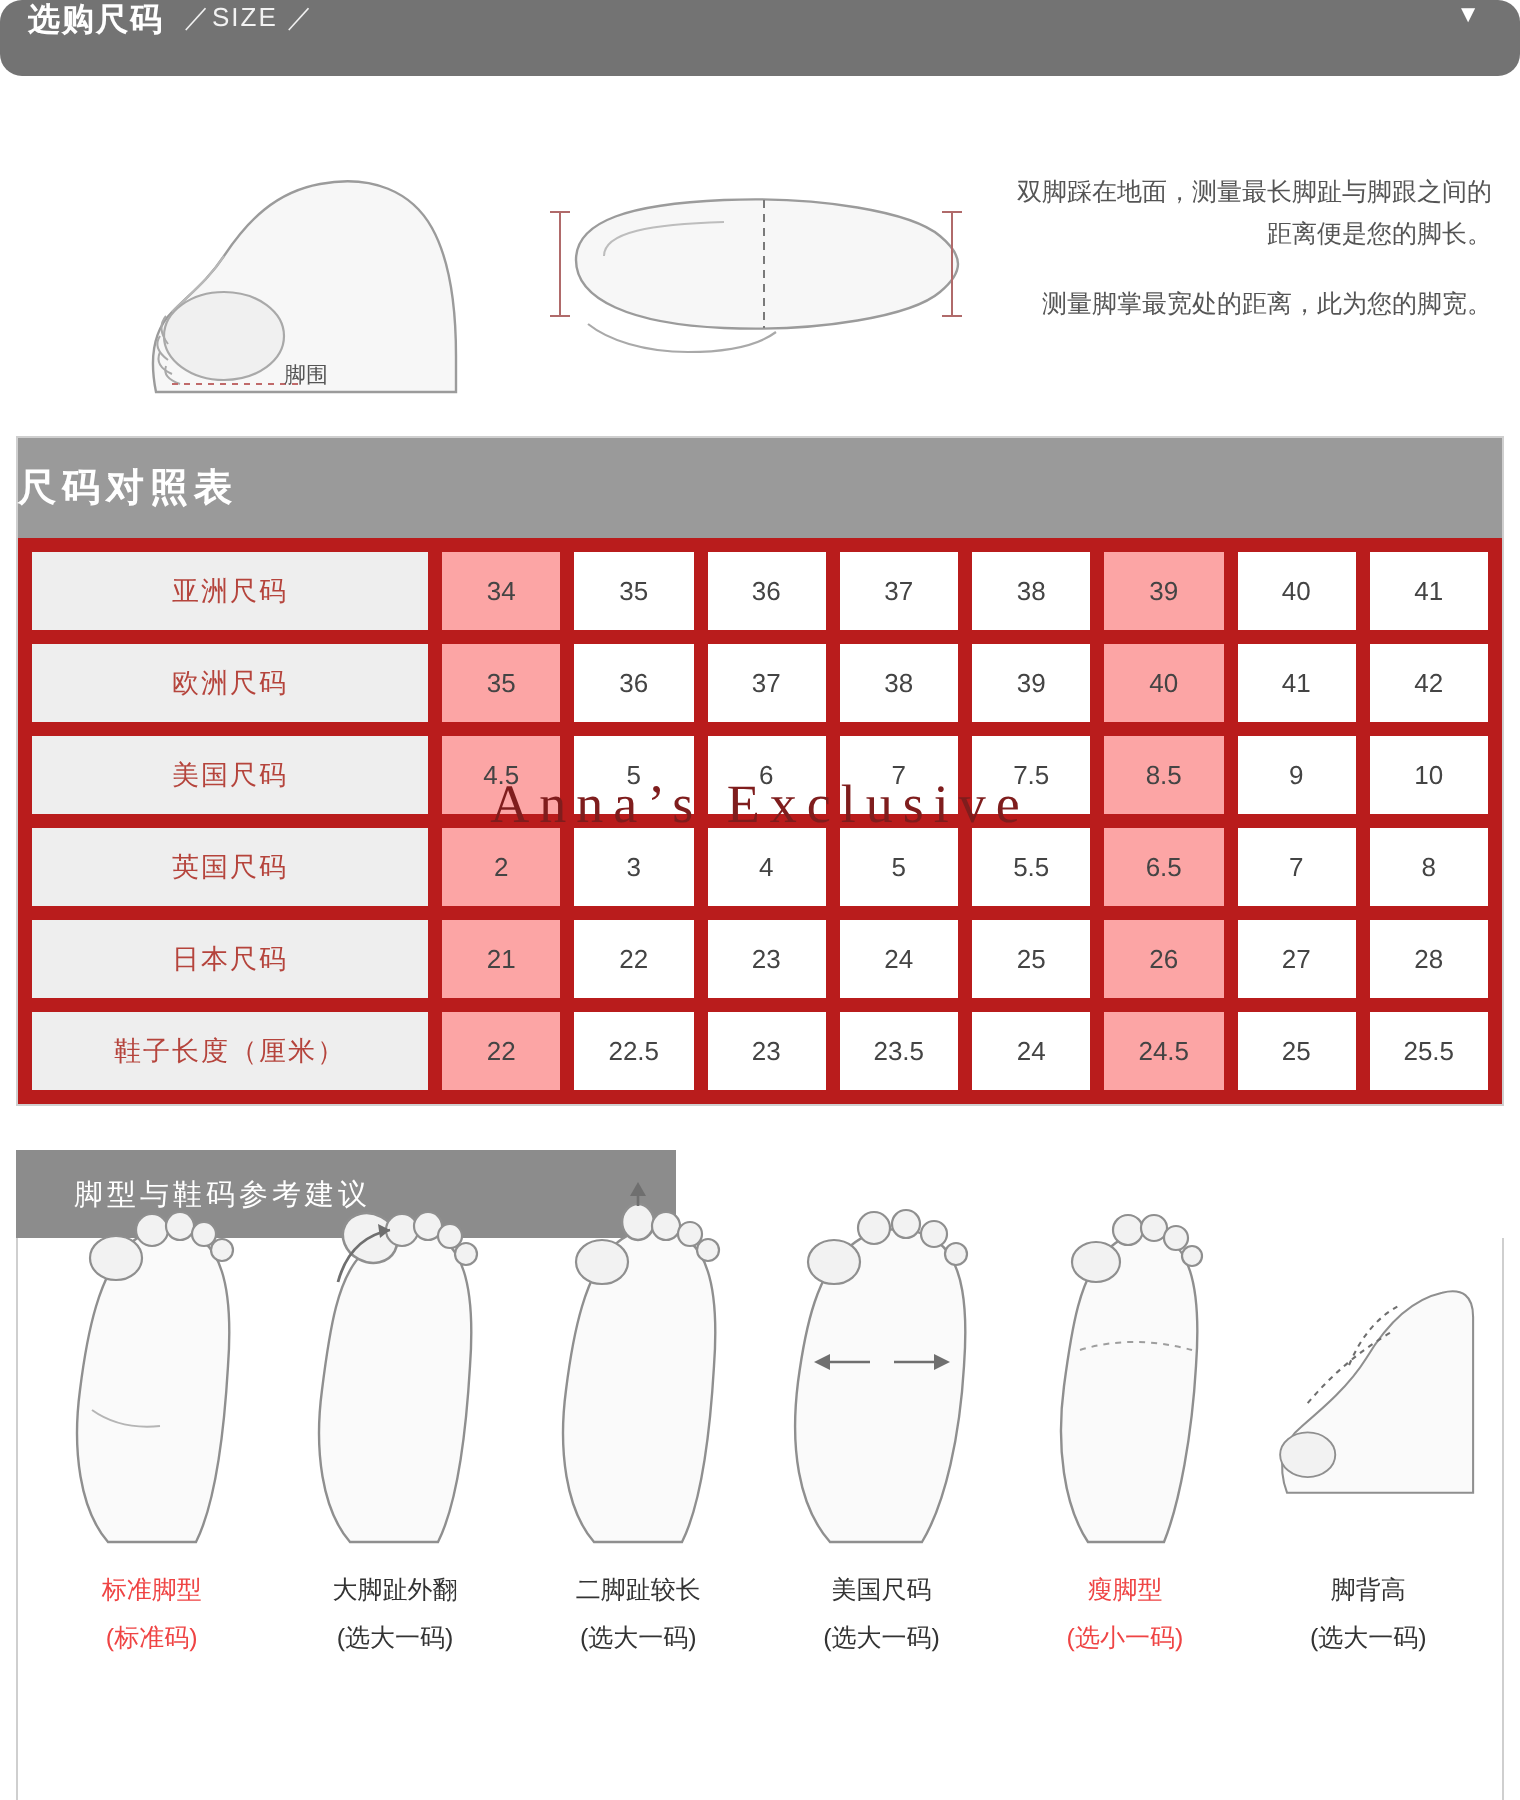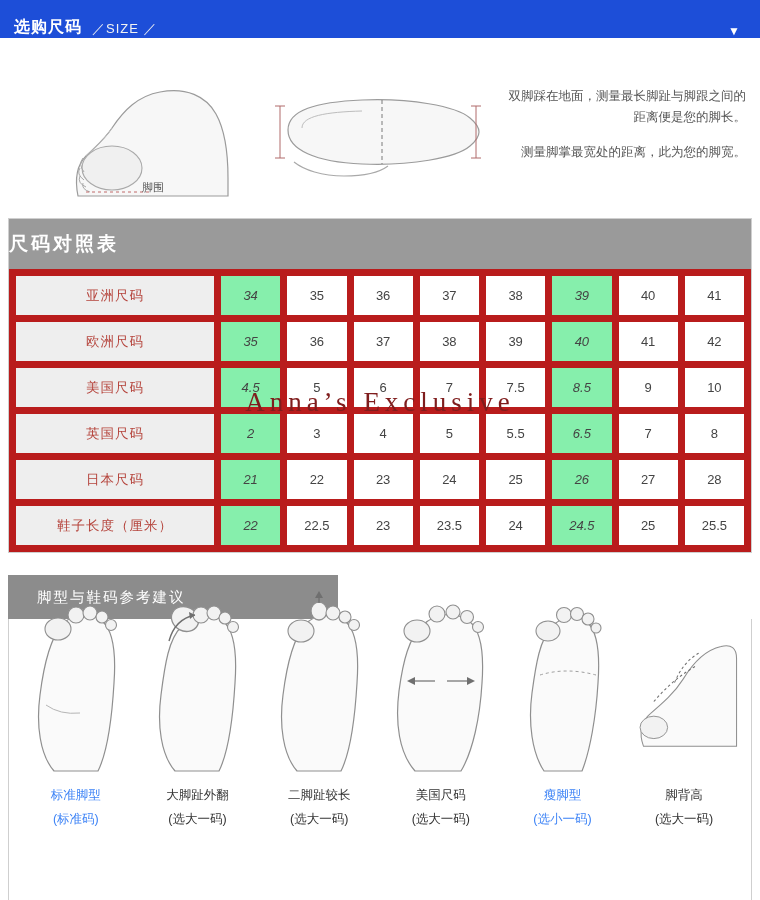--- a/index.html
+++ b/index.html
@@ -12,26 +12,27 @@
     background: #ffffff;
     font-family: "Liberation Sans", sans-serif;
     color: #333;
     overflow: hidden;
     position: relative;
   }
 
   
   .header-bar {
     height: 38px;
-    background: #1d4ed8;
+    background: #737373;
     color: #ffffff;
     display: flex;
-    align-items: flex-end;
+    align-items: flex-start;
     padding: 0 14px;
     box-sizing: border-box;
+    border-radius: 11px;
   }
   .header-title {
     font-size: 16px;
     font-weight: bold;
     letter-spacing: 1px;
   }
   .header-sub {
     font-size: 13px;
     margin-left: 10px;
     letter-spacing: 1px;
@@ -107,22 +108,21 @@
     color: #444;
   }
   table.size-table td.rowhead {
     width: 196px;
     background: #eeeeee;
     color: #b5443c;
     font-size: 13.5px;
     letter-spacing: 1px;
   }
   table.size-table tr td.col-hl {
-    background: #86efac;
-    font-style: italic;
+    background: #fca5a5;
   }
 
   
   .watermark {
     position: absolute;
     left: 0;
     right: 0;
     top: 168px;
     text-align: center;
     font-size: 27px;
@@ -171,21 +171,21 @@
   .foot-item {
     width: 112px;
     text-align: center;
   }
   .foot-cap {
     font-size: 12.5px;
     line-height: 20px;
     color: #333;
     margin-top: 4px;
   }
-  .foot-cap.hl { color: #3b82f6; }
+  .foot-cap.hl { color: #ef4444; }
 
   svg { display: block; }
 </style>
 </head>
 <body>
 
 <div class="header-bar">
   <span class="header-title">选购尺码</span>
   <span class="header-sub">／SIZE ／</span>
   <span class="header-spacer"></span>

